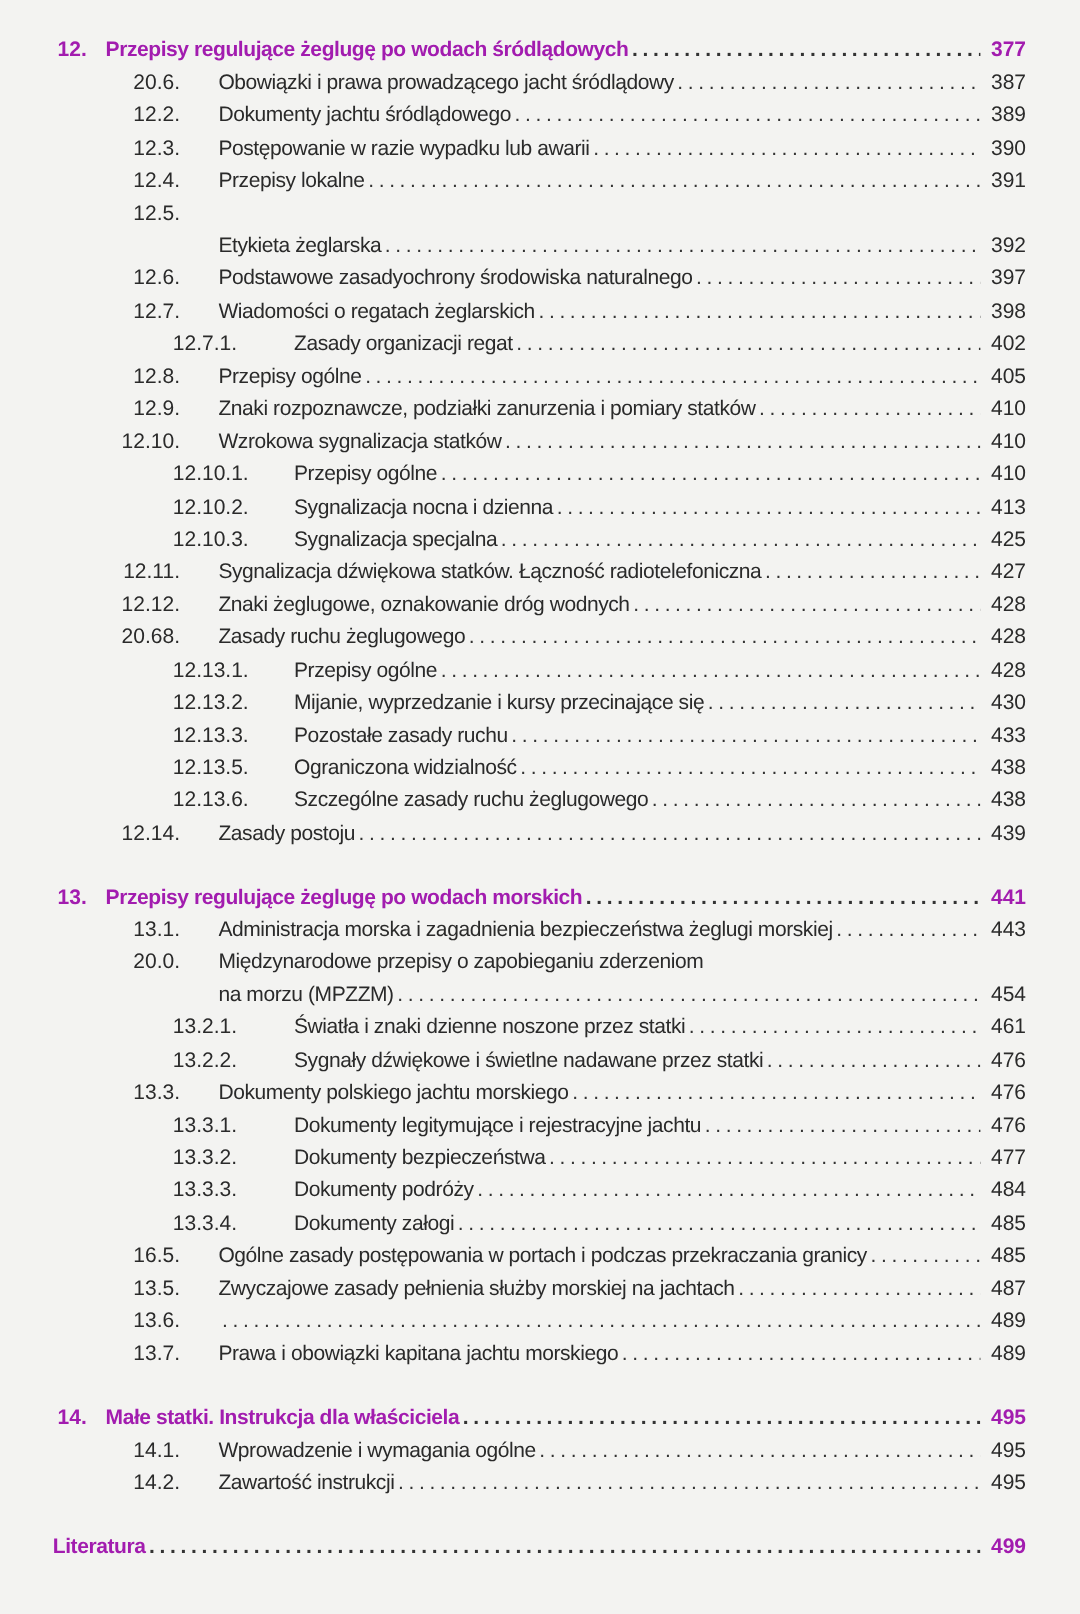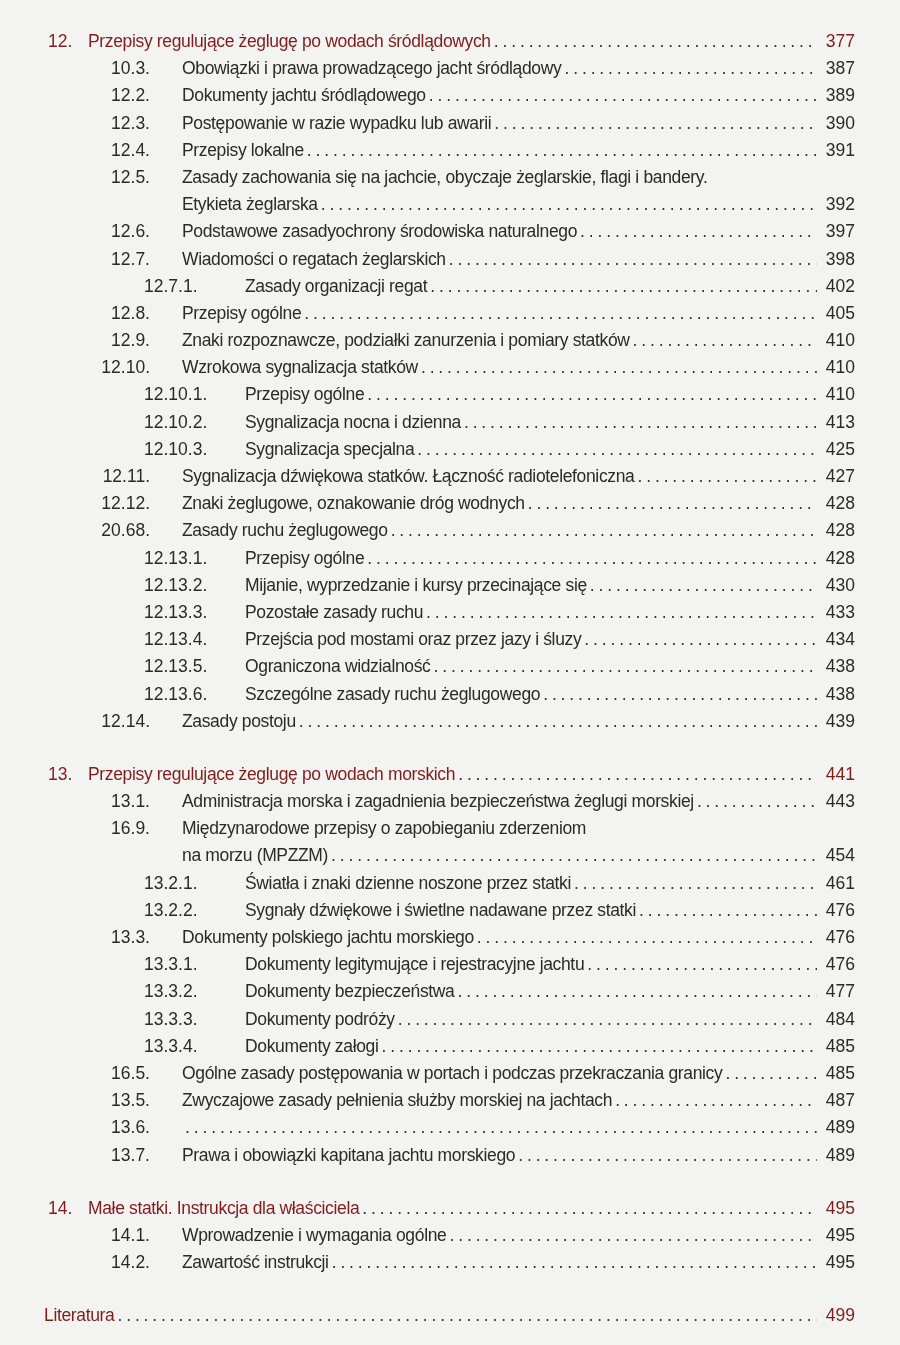--- a/index.html
+++ b/index.html
@@ -24,21 +24,21 @@
   .title { flex: 0 0 auto; letter-spacing: -0.35px; }
   .leader {
     flex: 1 1 auto; overflow: hidden; white-space: nowrap;
     letter-spacing: 4.6px; padding-left: 3px; color: #333;
   }
   .leader::before {
     content: ". . . . . . . . . . . . . . . . . . . . . . . . . . . . . . . . . . . . . . . . . . . . . . . . . . . . . . . . . . . . . . . . . . . . . . . . . . . . . . . . . . . . . . . . . . . . . . . . . . . . . . . . . . . . . . . . . . . . . . . . . .";
     letter-spacing: -0.5px;
   }
   .page-no { flex: 0 0 auto; padding-left: 4px; min-width: 34px; text-align: right; }
-  .bold { font-weight: normal; color: #7f1d1d; }
+  .bold { font-weight: bold; color: #a21caf; }
 
   
   .lvl0 .num { left: 48px; }
   .lvl0 .title-wrap { left: 88px; }
   
   .lvl1 .num { left: 84px; width: 66px; text-align: right; }
   .lvl1 .title-wrap { left: 160px; margin-left: 22px; }
   
   .lvl2 .num { left: 144px; }
   .lvl2 .title-wrap { left: 245px; }
@@ -51,21 +51,21 @@
 <div class="page" id="toc">
     <div class="row lvl0 bold">
       <span class="num">12.</span>
       <div class="title-wrap">
         <span class="title">Przepisy regulujące żeglugę po wodach śródlądowych</span>
         <span class="leader"></span>
         <span class="page-no">377</span>
       </div>
     </div>
     <div class="row lvl1">
-      <span class="num">10.3.</span>
+      <span class="num">20.6.</span>
       <div class="title-wrap">
         <span class="title">Obowiązki i prawa prowadzącego jacht śródlądowy</span>
         <span class="leader"></span>
         <span class="page-no">387</span>
       </div>
     </div>
     <div class="row lvl1">
       <span class="num">12.2.</span>
       <div class="title-wrap">
         <span class="title">Dokumenty jachtu śródlądowego</span>
@@ -84,23 +84,20 @@
     <div class="row lvl1">
       <span class="num">12.4.</span>
       <div class="title-wrap">
         <span class="title">Przepisy lokalne</span>
         <span class="leader"></span>
         <span class="page-no">391</span>
       </div>
     </div>
     <div class="row lvl1 nolead">
       <span class="num">12.5.</span>
-      <div class="title-wrap">
-        <span class="title">Zasady zachowania się na jachcie, obyczaje żeglarskie, flagi i bandery.</span>
-      </div>
     </div>
     <div class="row lvl1">
       <span class="num"></span>
       <div class="title-wrap">
         <span class="title">Etykieta żeglarska</span>
         <span class="leader"></span>
         <span class="page-no">392</span>
       </div>
     </div>
     <div class="row lvl1">
@@ -214,28 +211,20 @@
         <span class="leader"></span>
         <span class="page-no">430</span>
       </div>
     </div>
     <div class="row lvl2">
       <span class="num">12.13.3.</span>
       <div class="title-wrap">
         <span class="title">Pozostałe zasady ruchu</span>
         <span class="leader"></span>
         <span class="page-no">433</span>
-      </div>
-    </div>
-    <div class="row lvl2">
-      <span class="num">12.13.4.</span>
-      <div class="title-wrap">
-        <span class="title">Przejścia pod mostami oraz przez jazy i śluzy</span>
-        <span class="leader"></span>
-        <span class="page-no">434</span>
       </div>
     </div>
     <div class="row lvl2">
       <span class="num">12.13.5.</span>
       <div class="title-wrap">
         <span class="title">Ograniczona widzialność</span>
         <span class="leader"></span>
         <span class="page-no">438</span>
       </div>
     </div>
@@ -265,21 +254,21 @@
     </div>
     <div class="row lvl1">
       <span class="num">13.1.</span>
       <div class="title-wrap">
         <span class="title">Administracja morska i zagadnienia bezpieczeństwa żeglugi morskiej</span>
         <span class="leader"></span>
         <span class="page-no">443</span>
       </div>
     </div>
     <div class="row lvl1 nolead">
-      <span class="num">16.9.</span>
+      <span class="num">20.0.</span>
       <div class="title-wrap">
         <span class="title">Międzynarodowe przepisy o zapobieganiu zderzeniom</span>
       </div>
     </div>
     <div class="row lvl1">
       <span class="num"></span>
       <div class="title-wrap">
         <span class="title">na morzu (MPZZM)</span>
         <span class="leader"></span>
         <span class="page-no">454</span>

